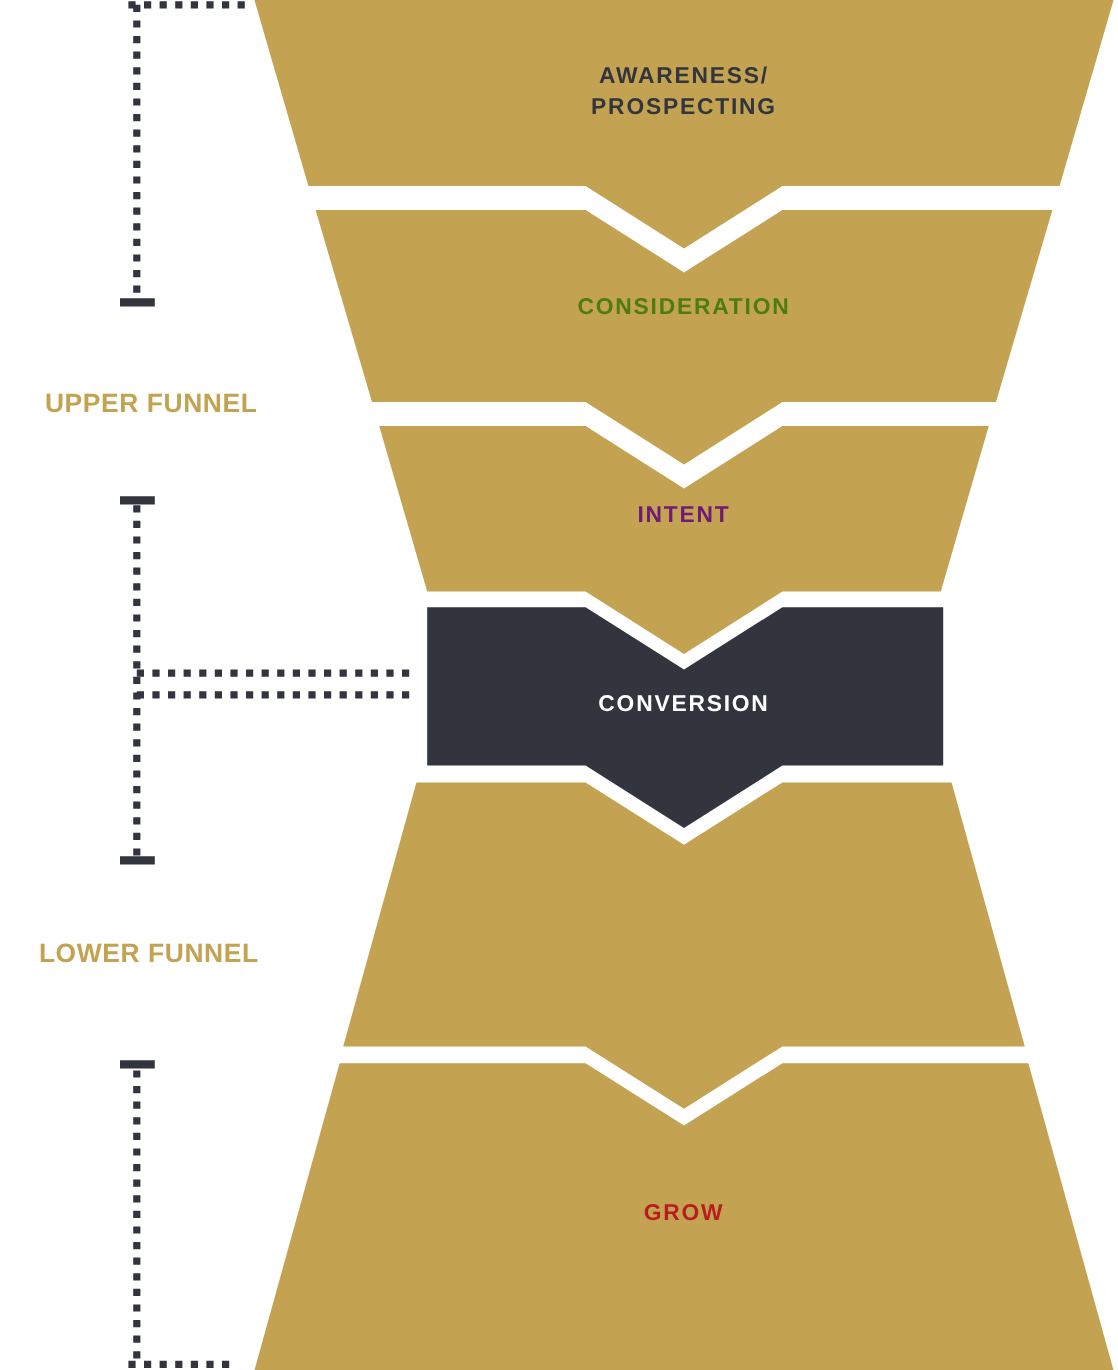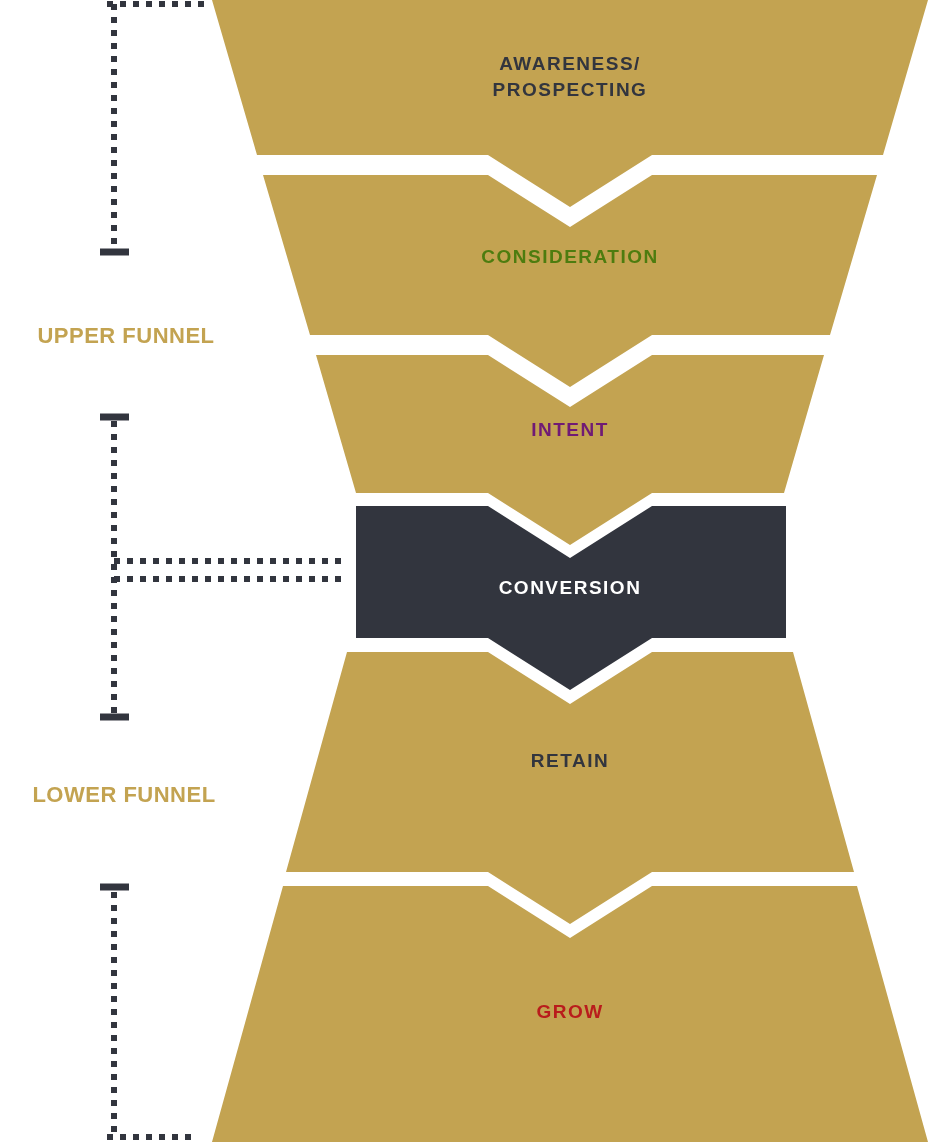--- a/index.html
+++ b/index.html
@@ -78,21 +78,20 @@
 
   <div class="stage-label" style="left: 570px; top: 77px; color: rgb(50, 53, 62);">AWARENESS/
 PROSPECTING</div>
 
   <div class="stage-label" style="left: 570px; top: 257px; color: #4d7c0f;">CONSIDERATION</div>
 
   <div class="stage-label" style="left: 570px; top: 430px; color: #701a75;">INTENT</div>
 
   <div class="stage-label" style="left: 570px; top: 588px; color: rgb(255, 255, 255);">CONVERSION</div>
 
-  <div class="stage-label" style="left: 570px; top: 761px; color: rgb(50, 53, 62);">RETAIN</div>
 
   <div class="stage-label" style="left: 570px; top: 1012px; color: #b91c1c;">GROW</div>
 
   <div class="side-label" style="left: 126px; top: 336px; color: rgb(195, 163, 81);">UPPER FUNNEL</div>
 
   <div class="side-label" style="left: 124px; top: 795px; color: rgb(195, 163, 81);">LOWER FUNNEL</div>
 
 </div>
 
 </body></html>

